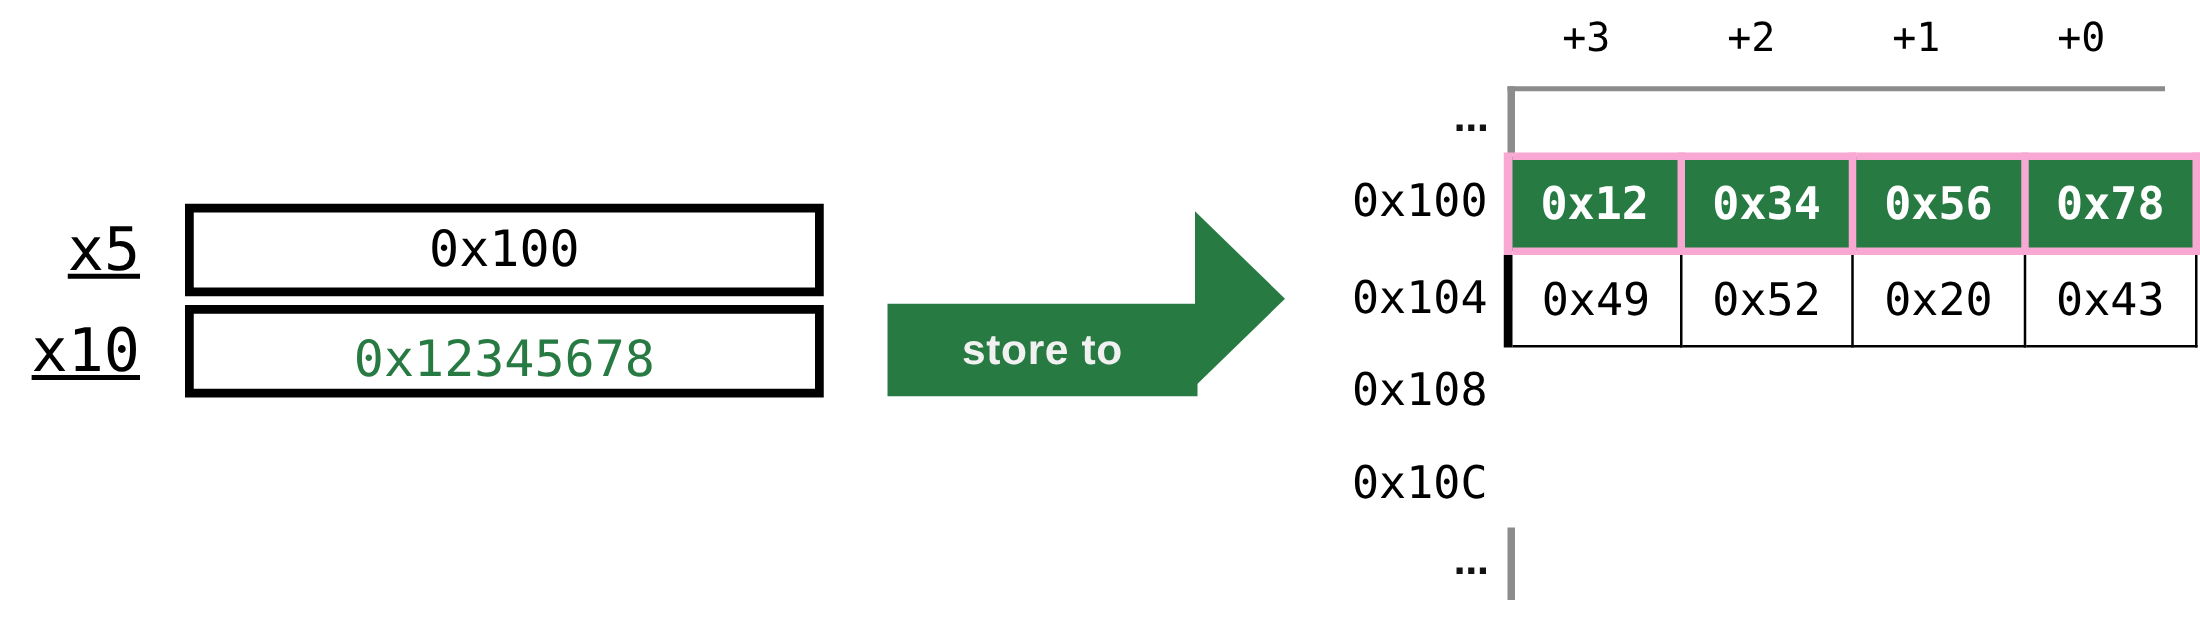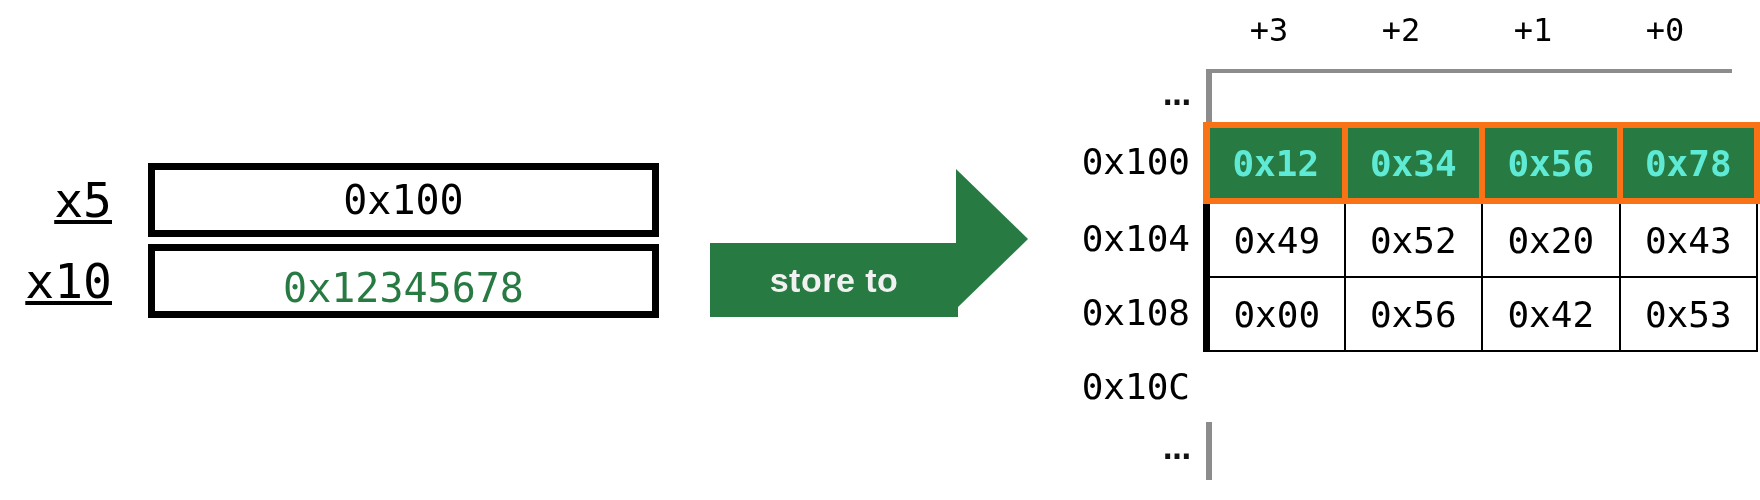--- a/index.html
+++ b/index.html
@@ -73,22 +73,22 @@
     border-collapse:collapse; table-layout:fixed;
   }
   table.memtable td {
     width:131px; height:70px; text-align:center; vertical-align:middle;
     font-size:36px; background:#fff;
     border:2px solid #000;
   }
   table.memtable td:first-child { border-left-width:7px; }
   table.memtable tr.hl td {
     height:68px;
-    background:var(--green); color:#5eead4; font-weight:bold;
-    border:6px solid #f97316;
+    background:var(--green); color:#ffffff; font-weight:bold;
+    border:6px solid #f9a8d4;
   }
   table.memtable tr.hl td:first-child { border-left-width:7px; }
 </style>
 </head>
 <body>
 
 <div id="canvas">
 
   <div class="abs reg-label" style="top:163px">x5</div>
   <div class="abs reg-box" style="top:163px">
@@ -131,22 +131,16 @@
       <td>0x34</td>
       <td>0x56</td>
       <td>0x78</td>
     </tr>
     <tr>
       <td>0x49</td>
       <td>0x52</td>
       <td>0x20</td>
       <td>0x43</td>
     </tr>
-    <tr>
-      <td>0x00</td>
-      <td>0x56</td>
-      <td>0x42</td>
-      <td>0x53</td>
-    </tr>
   </tbody>
     </table>
 
 </div>
 
 </body></html>

